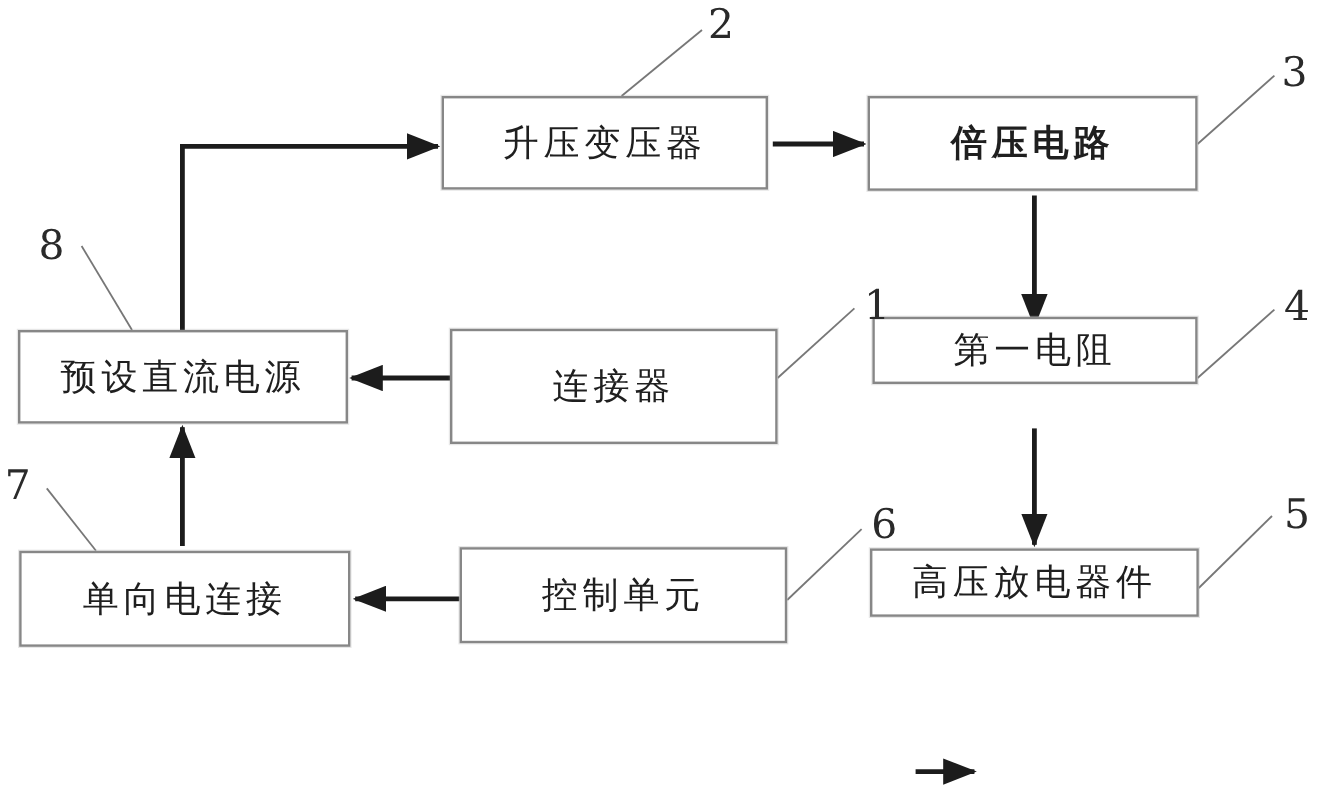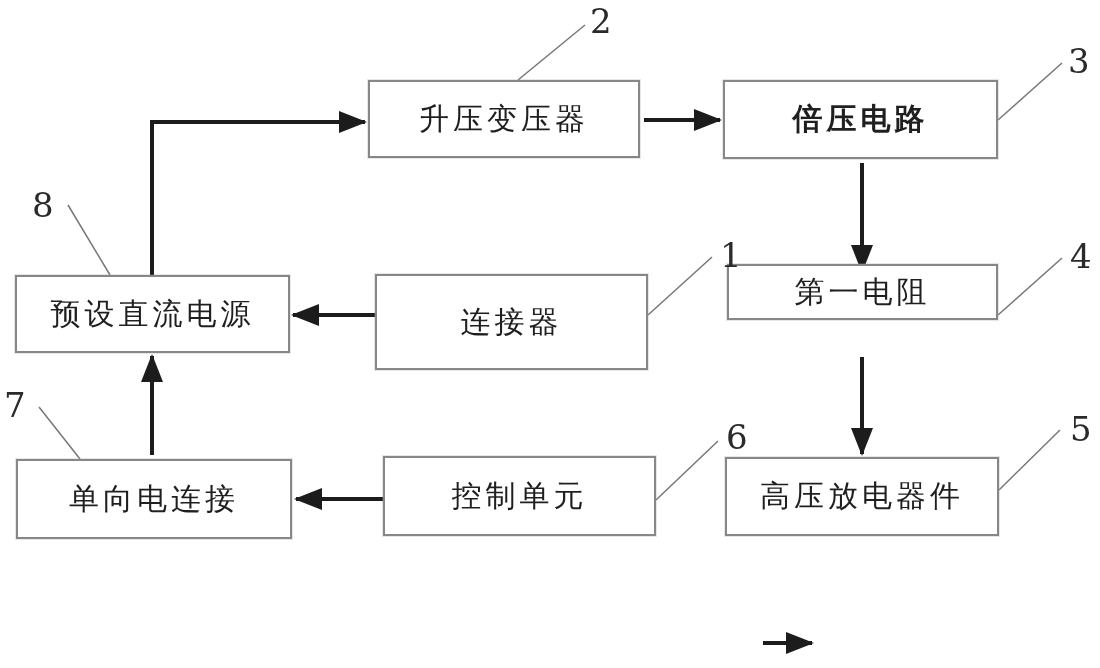--- a/index.html
+++ b/index.html
@@ -32,21 +32,21 @@
     position: absolute;
     font-size: 34px;
     color: #2a2a2a;
     line-height: 1;
   }
   
   #box-connector            { left: 375px; top: 274px; width: 273px; height: 96px; align-items: center; }
   #box-step-up-transformer  { left: 368px; top:  80px; width: 272px; height: 78px; }
   #box-voltage-doubler      { left: 723px; top:  80px; width: 275px; height: 79px; font-weight: bold; }
   #box-first-resistor       { left: 727px; top: 264px; width: 271px; height: 56px; }
-  #box-hv-discharge         { left: 725px; top: 457px; width: 274px; height: 79px; }
+  #box-hv-discharge         { left: 725px; top: 457px; width: 274px; height: 57px; }
   #box-control-unit         { left: 383px; top: 456px; width: 273px; height: 80px; }
   #box-first-switch         { left:  16px; top: 459px; width: 276px; height: 80px; }
   #box-preset-dc            { left:  15px; top: 275px; width: 275px; height: 78px; text-align: right; }
   
   #ref-1 { left: 720px;  top: 238px; }
   #ref-2 { left: 590px;  top:   4px; }
   #ref-3 { left: 1068px; top:  44px; }
   #ref-4 { left: 1070px; top: 239px; }
   #ref-5 { left: 1070px; top: 412px; }
   #ref-6 { left: 726px;  top: 420px; }

